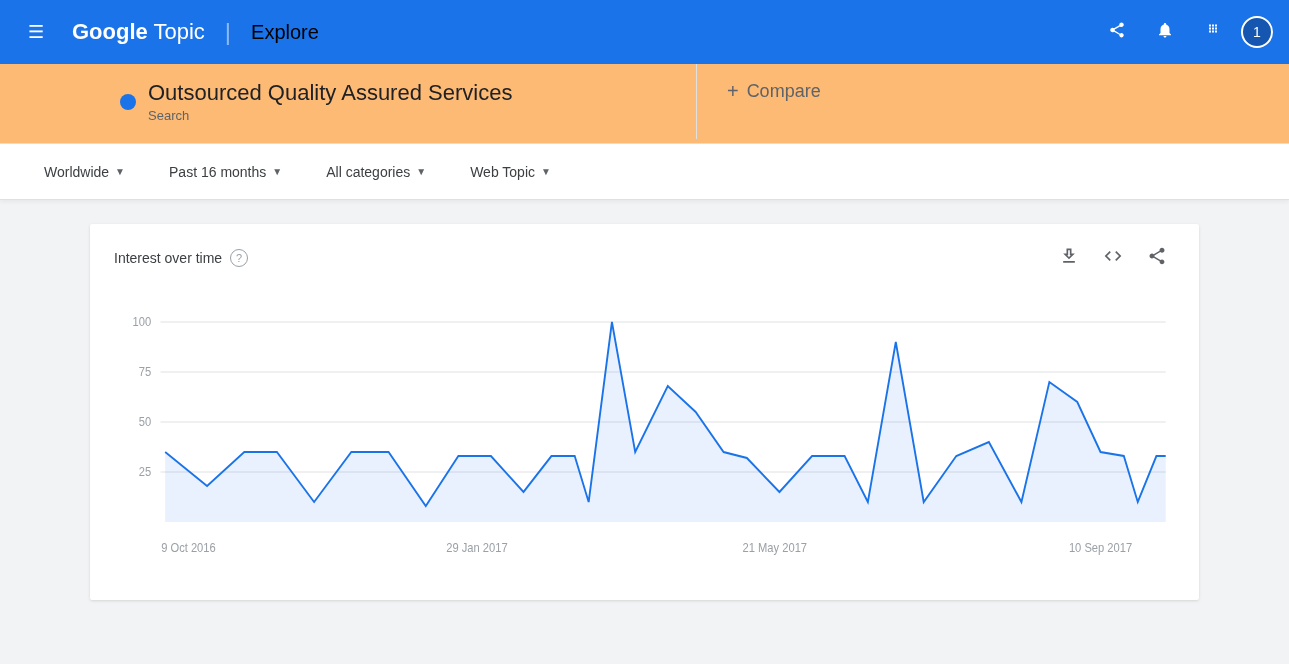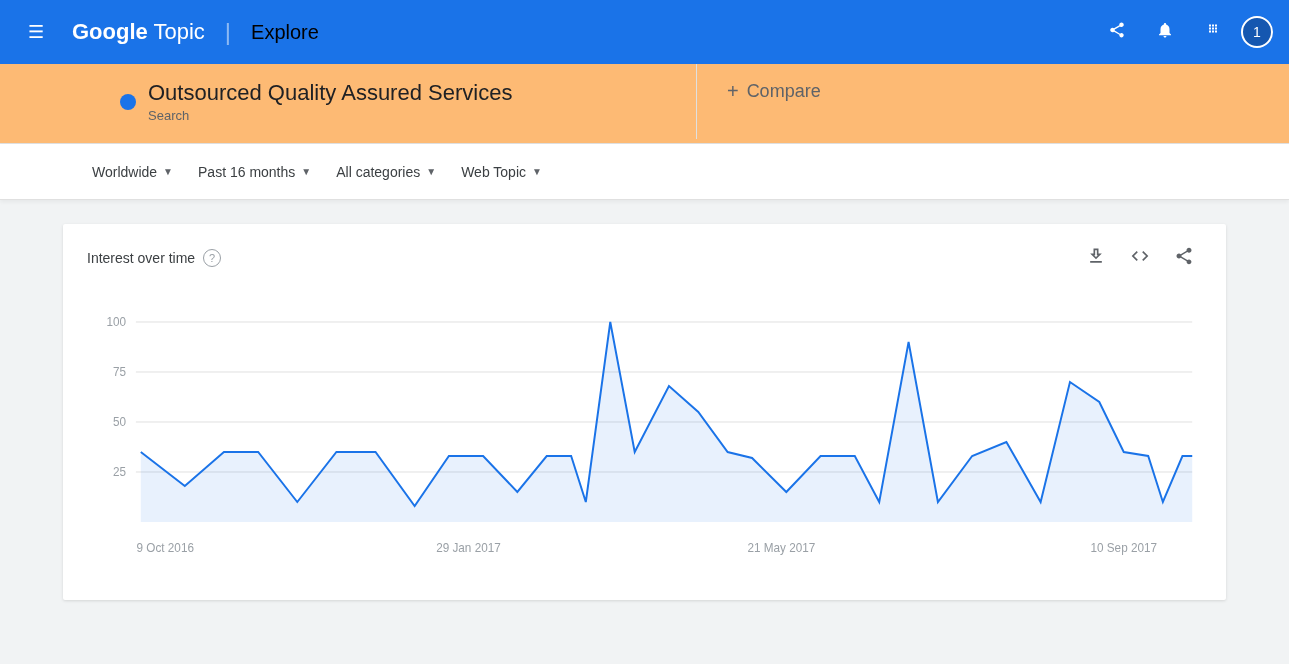--- a/index.html
+++ b/index.html
@@ -84,45 +84,45 @@
       padding: 16px 30px;
       cursor: pointer;
       color: #5f6368;
     }
     .compare-plus { font-size: 20px; color: #5f6368; }
     .compare-text { font-size: 18px; color: #5f6368; }
 
     
     .filter-bar {
       background: white;
-      padding: 0 84px;
+      padding: 0 36px;
       height: 56px;
       display: flex;
       align-items: center;
-      gap: 9px;
+      gap: 28px;
       border-bottom: 1px solid #e0e0e0;
       box-shadow: 0 2px 4px rgba(0,0,0,0.05);
     }
     .filter-btn {
       display: flex;
       align-items: center;
       gap: 6px;
       background: none;
       border: none;
       cursor: pointer;
       font-size: 14px;
       color: #3c4043;
       padding: 8px 8px;
       border-radius: 4px;
     }
     .filter-chevron { font-size: 10px; color: #5f6368; }
 
     
     .main-content {
-      padding: 24px 63px;
+      padding: 24px 90px;
     }
 
     
     .chart-card {
       background: white;
       border-radius: 2px;
       box-shadow: 0 1px 3px rgba(0,0,0,0.12);
       padding: 16px 0 24px 0;
     }
     .chart-header {

